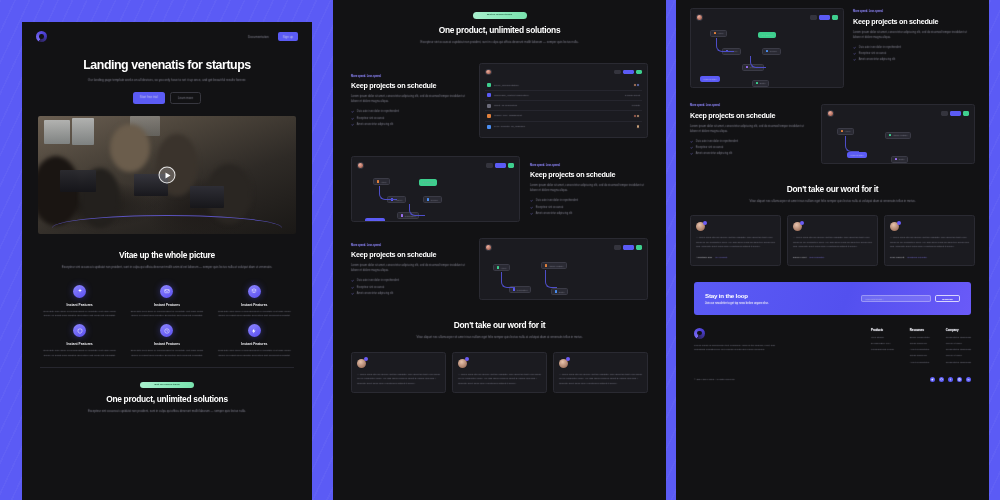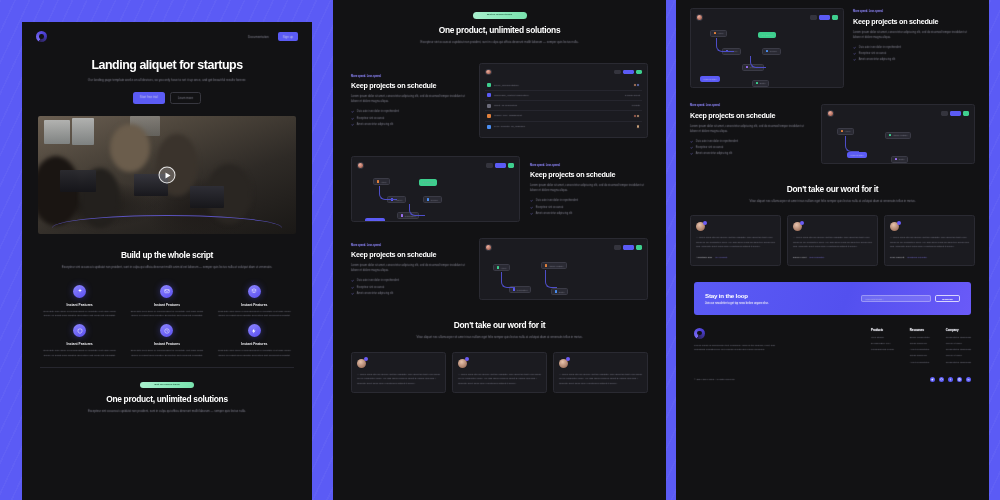--- a/index.html
+++ b/index.html
@@ -205,21 +205,21 @@
 
       <div class="navbar">
         <div class="logo"></div>
         <div class="nav-right">
           <div class="nav-link blur-txt">Documentation</div>
           <div class="btn-primary blur-light">Sign up</div>
         </div>
       </div>
 
       <div class="hero">
-        <h1>Landing aliquet for startups</h1>
+        <h1>Landing venenatis for startups</h1>
         <p class="blur-txt">Our landing page template works on all devices, so you only have to set it up once, and get beautiful results forever.</p>
         <div class="hero-btns">
           <div class="btn-primary blur-light">Start free trial</div>
           <div class="btn-ghost blur-txt">Learn more</div>
         </div>
       </div>
 
       <div class="hero-media">
         <div class="hm-win" style="left:6px;top:4px;width:26px;height:24px;"></div>
         <div class="hm-win" style="left:34px;top:2px;width:22px;height:27px;"></div>
@@ -230,21 +230,21 @@
         <div class="hm-blob" style="left:72px;top:8px;width:40px;height:48px;background:#6b5d4c;"></div>
         <div class="hm-blob" style="left:168px;top:48px;width:46px;height:60px;background:#2a2622;"></div>
         <div class="hm-win" style="left:22px;top:54px;width:36px;height:22px;background:linear-gradient(180deg,#2b2b30,#15151a);opacity:.95;"></div>
         <div class="hm-win" style="left:96px;top:58px;width:34px;height:22px;background:linear-gradient(180deg,#34343c,#17171c);opacity:.95;"></div>
         <div class="hm-win" style="left:152px;top:70px;width:34px;height:22px;background:linear-gradient(180deg,#2e2e36,#16161a);opacity:.95;"></div>
         <div class="play"></div>
         <div class="glow-arc"></div>
       </div>
 
       <div style="padding-top:16px;">
-        <div class="sec-title">Build up the whole script</div>
+        <div class="sec-title">Vitae up the whole picture</div>
         <div class="sec-sub blur-txt">Excepteur sint occaecat cupidatat non proident, sunt in culpa qui officia deserunt mollit anim id est laborum — semper quis lectus nulla at volutpat diam ut venenatis.</div>
       </div>
 
       <div class="feat-grid">
         <div class="feat">
           <div class="feat-ico">
               <svg viewBox="0 0 24 24" fill="#fff">
                 <path d="M12 2l2.2 5.8L20 10l-5.8 2.2L12 18l-2.2-5.8L4 10l5.8-2.2z"></path>
               </svg>
             </div>

